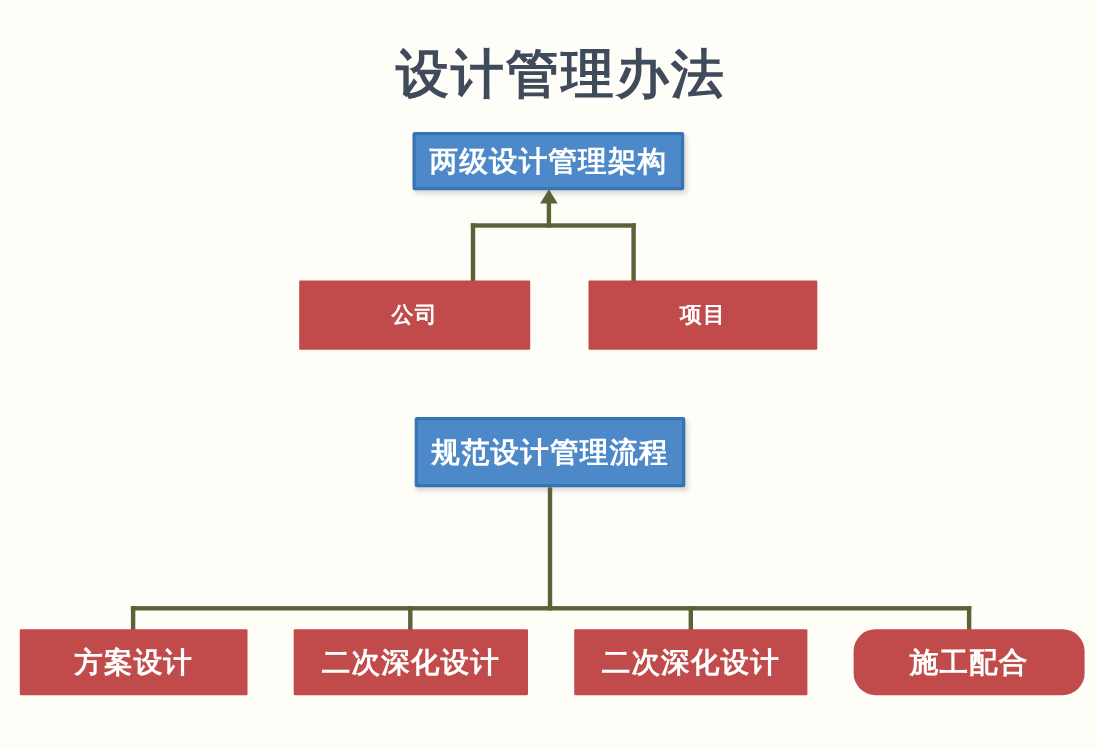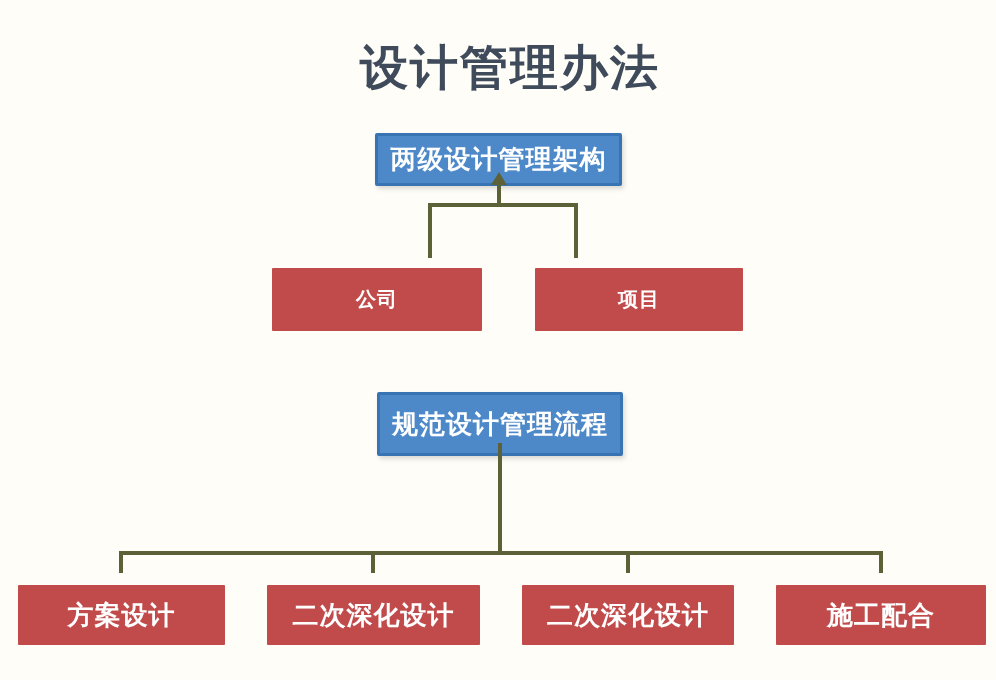--- a/index.html
+++ b/index.html
@@ -29,21 +29,20 @@
   .node {
     position: absolute;
     display: flex;
     align-items: center;
     justify-content: center;
     box-sizing: border-box;
     color: var(--node-text, #ffffff);
     font-weight: bold;
     text-align: center;
     letter-spacing: 1px;
-    margin-top: 13px;
   }
   .node.blue {
     background: var(--node-blue-fill, #4d89c8);
     border: 3px solid var(--node-blue-border, #3873b3);
     border-radius: 2px;
     box-shadow: 2px 3px 4px rgba(120,120,120,0.25);
     font-size: 26px;
   }
   .node.red {
     background: var(--node-red, #c14b4b);
@@ -89,15 +88,15 @@
   <div class="line" style="left:498px; top:443px; width:4px; height:112px;"></div>
   <div class="line" style="left:119px; top:551px; width:764px; height:4px;"></div>
   <div class="line" style="left:119px; top:551px; width:4px; height:22px;"></div>
   <div class="line" style="left:371px; top:551px; width:4px; height:22px;"></div>
   <div class="line" style="left:626px; top:551px; width:4px; height:22px;"></div>
   <div class="line" style="left:879px; top:551px; width:4px; height:22px;"></div>
 
   <div class="node red small" style="left:18px; top:572px; width:207px; height:60px;">方案设计</div>
   <div class="node red small" style="left:267px; top:572px; width:213px; height:60px;">二次深化设计</div>
   <div class="node red small" style="left:522px; top:572px; width:212px; height:60px;">二次深化设计</div>
-  <div class="node red small" style="left:776px; top:572px; width:210px; height:60px;">施工配合</div>
+  <div class="node red small" style="left:776px; top:572px; width:210px; height:60px;border-radius:20px;">施工配合</div>
 
 </div>
 
 </body></html>

